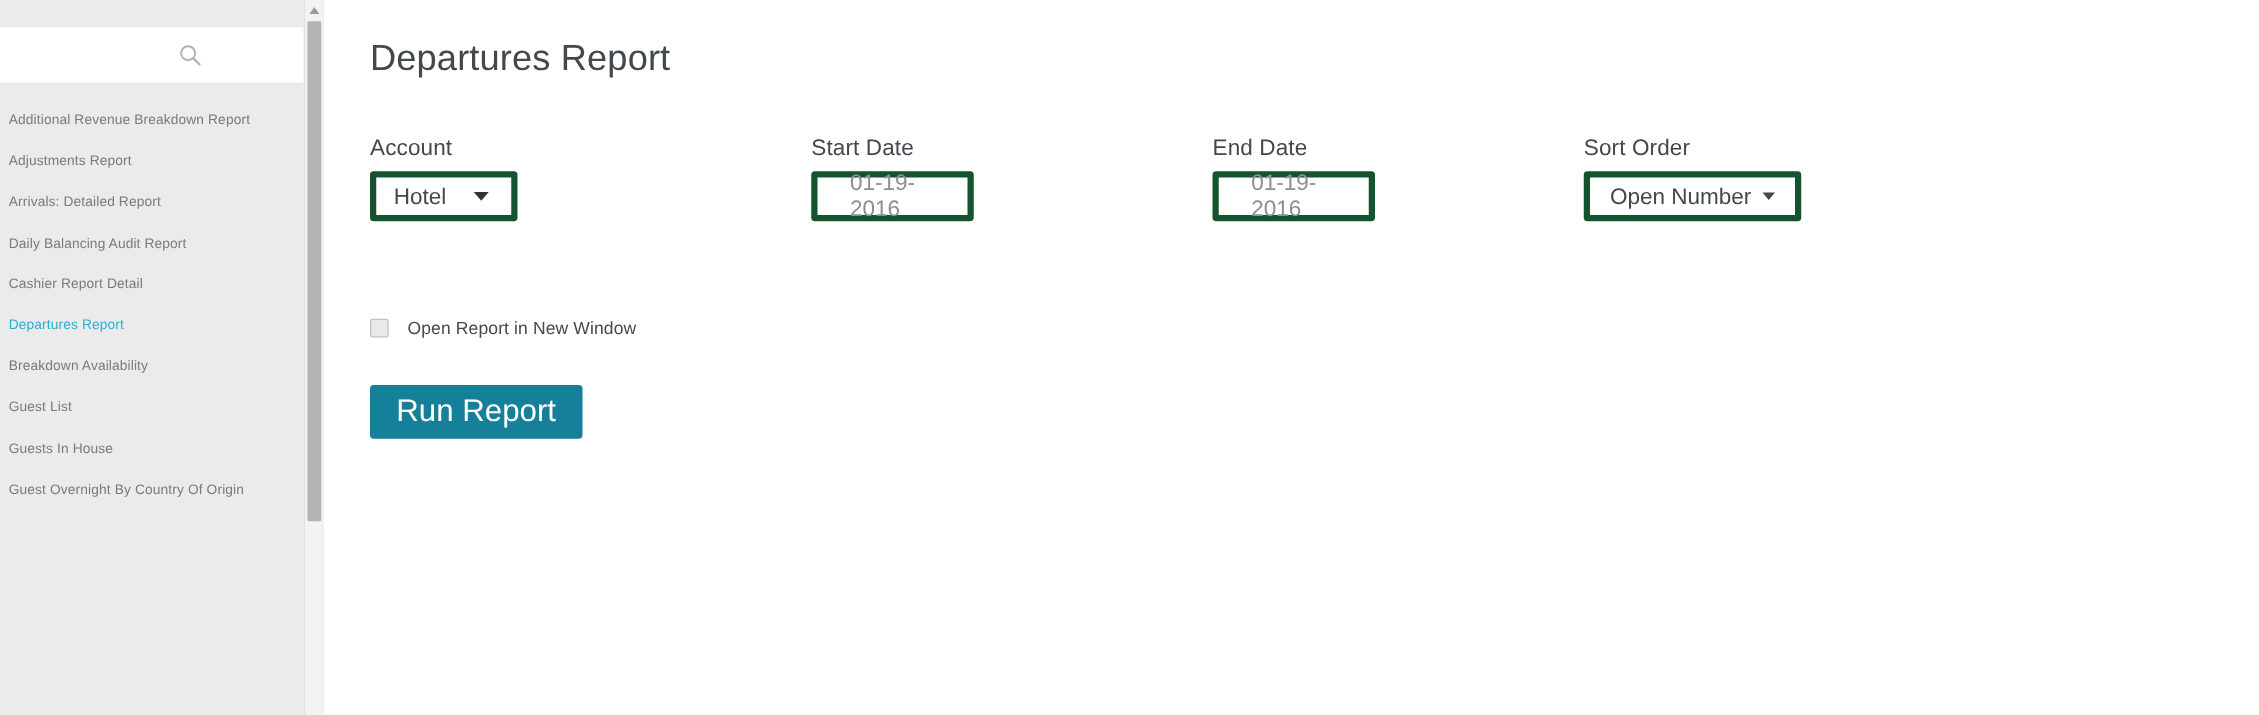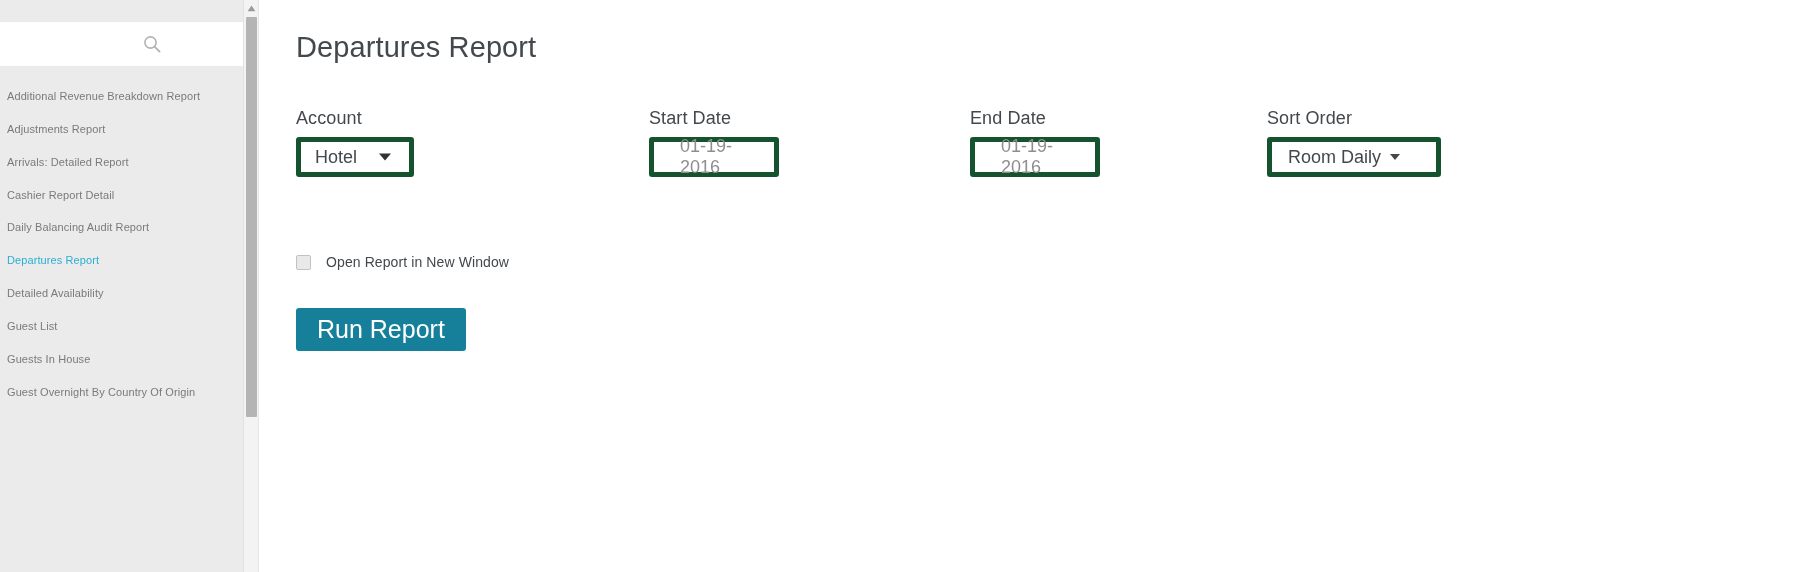--- a/index.html
+++ b/index.html
@@ -248,24 +248,24 @@
           <line x1="11.6" y1="11.6" x2="16.6" y2="16.6" stroke="#b3b3b3" stroke-width="1.8" stroke-linecap="round"></line>
         </svg>
       </span>
 
     </div>
 
     <ul class="sb-list">
       <li class="sb-item">Additional Revenue Breakdown Report</li>
       <li class="sb-item">Adjustments Report</li>
       <li class="sb-item">Arrivals: Detailed Report</li>
+      <li class="sb-item">Daily Balancing Audit Report</li>
       <li class="sb-item">Cashier Report Detail</li>
-      <li class="sb-item">Daily Balancing Audit Report</li>
       <li class="sb-item active">Departures Report</li>
-      <li class="sb-item">Detailed Availability</li>
+      <li class="sb-item">Breakdown Availability</li>
       <li class="sb-item">Guest List</li>
       <li class="sb-item">Guests In House</li>
       <li class="sb-item">Guest Overnight By Country Of Origin</li>
     </ul>
   </div>
 
   <div id="scrollbar">
     <div class="sb-arrow-up">
       <svg width="9" height="7" viewBox="0 0 9 7">
         <polygon points="4.5,0.6 8.4,6.2 0.6,6.2" fill="#9a9a9a"></polygon>
@@ -300,21 +300,21 @@
       <div class="field" style="left:711px;">
         <span class="field-label">End Date</span>
         <div class="ctl-box date-input">
           <span>01-19-2016</span>
         </div>
       </div>
 
       <div class="field" style="left:1008px;">
         <span class="field-label">Sort Order</span>
         <div class="ctl-box dropdown-btn">
-          <span>Room Daily</span>
+          <span>Open Number</span>
           <span class="caret-down"></span>
         </div>
       </div>
 
     </div>
 
     <div class="check-row">
       <span class="checkbox"></span>
       <span class="check-label">Open Report in New Window</span>
     </div>

